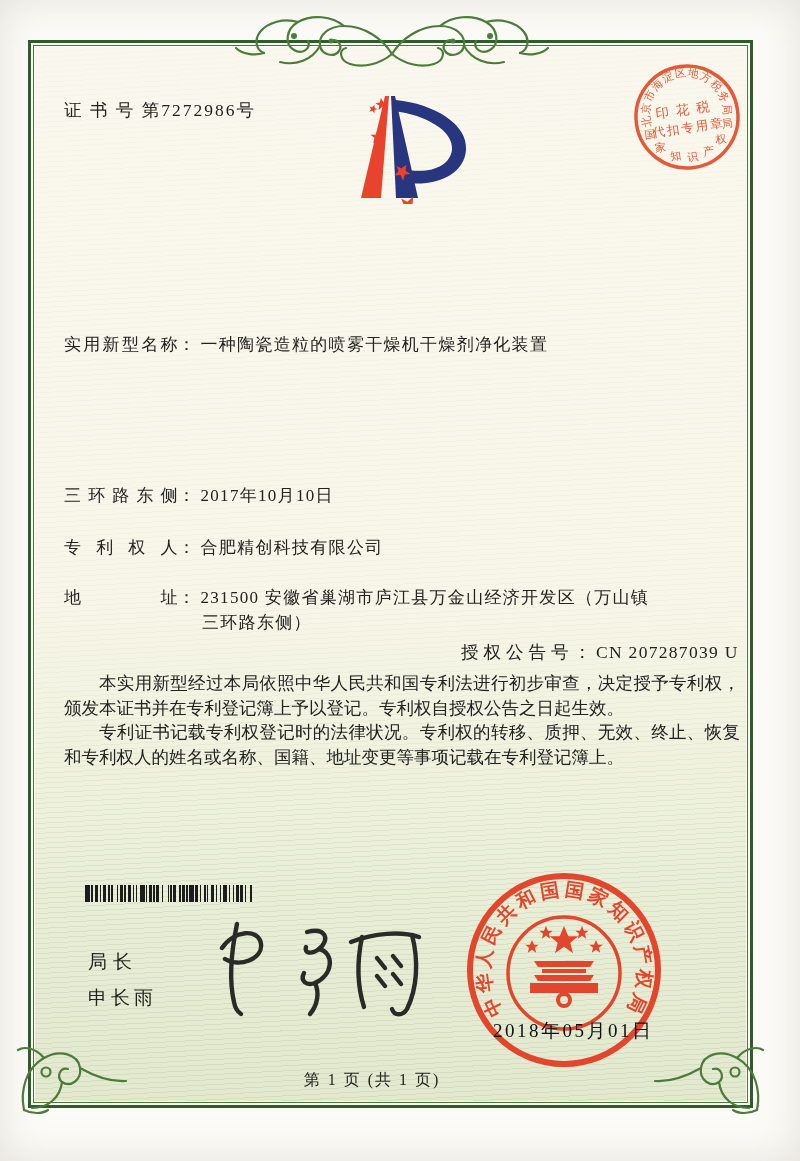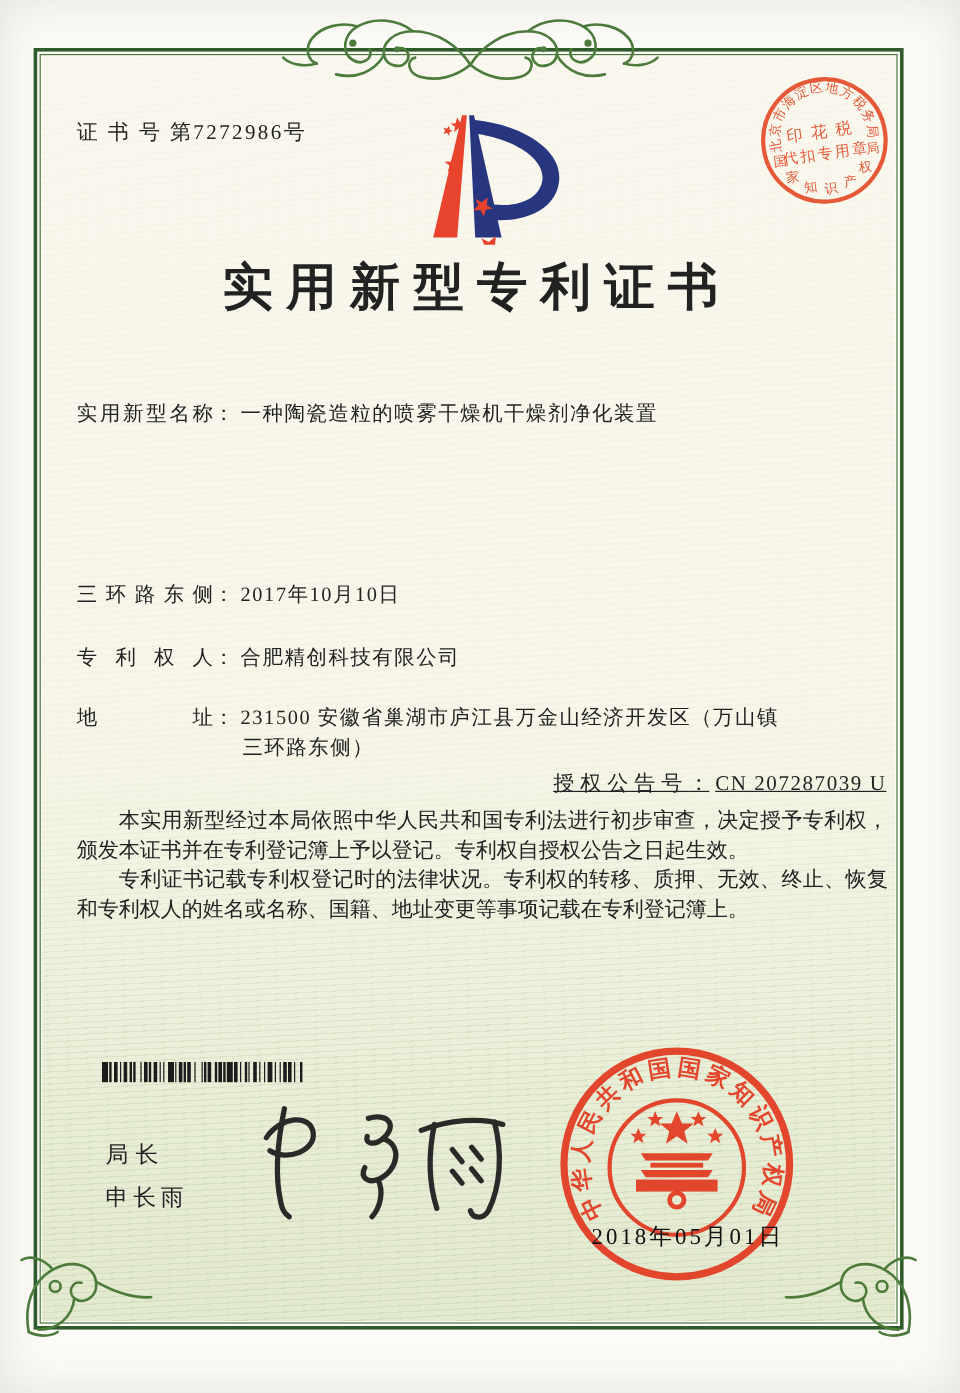--- a/index.html
+++ b/index.html
@@ -27,21 +27,21 @@
          font-size:42px;font-weight:bold;letter-spacing:11px;text-indent:11px;z-index:4;}
   
   #tax-stamp{position:absolute;left:622px;top:52px;width:130px;height:130px;
              transform:rotate(-8deg);opacity:.95;z-index:5;}
   
   .frow{position:absolute;left:64px;font-size:17px;letter-spacing:.5px;z-index:4;white-space:nowrap;}
   .flabel{display:inline-block;width:114px;text-align:justify;text-align-last:justify;vertical-align:top;}
   .fval{margin-left:5px;letter-spacing:1.3px;}
   .r1{top:333px}.r2{top:386px}.r3{top:435px}.r4{top:484px}.r5{top:536px}
   .r6{top:586px}.r6b{top:611px;left:197px}.r7{top:640px}
-  .grant-right{position:absolute;left:461px;top:640px;font-size:17.5px;z-index:4;white-space:nowrap;text-decoration:underline;}
+  .grant-right{position:absolute;left:461px;top:640px;font-size:17.5px;z-index:4;white-space:nowrap;}
   .grant-right .glabel{letter-spacing:5px;}
   
   .paras{position:absolute;left:64px;top:671px;width:676px;font-size:17.5px;
          line-height:24.6px;text-align:justify;z-index:4;}
   .paras p{margin:0;text-indent:2em;}
   
   .barcode{position:absolute;left:85px;top:885px;width:212px;height:17px;display:flex;
            overflow:hidden;z-index:4;}
   .barcode div{height:100%;flex:none;}
   .officer-title{position:absolute;left:88px;top:949px;font-size:19px;letter-spacing:6px;z-index:4;}
@@ -133,21 +133,20 @@
         <text x="26.0" y="80.7" text-anchor="middle" font-size="11" fill="#e4512f">国</text>
         <text x="34.5" y="95.4" text-anchor="middle" font-size="11" fill="#e4512f">家</text>
         <text x="48.3" y="105.5" text-anchor="middle" font-size="11" fill="#e4512f">知</text>
         <text x="65.0" y="109.0" text-anchor="middle" font-size="11" fill="#e4512f">识</text>
         <text x="81.7" y="105.5" text-anchor="middle" font-size="11" fill="#e4512f">产</text>
         <text x="95.5" y="95.4" text-anchor="middle" font-size="11" fill="#e4512f">权</text>
         <text x="104.0" y="80.7" text-anchor="middle" font-size="11" fill="#e4512f">局</text>
       </g>
   </svg>
 
-  <div class="title">实用新型专利证书</div>
 
   <div class="frow r1">
     <span class="flabel">实用新型名称</span><span>：</span><span class="fval">一种陶瓷造粒的喷雾干燥机干燥剂净化装置</span>
   </div>
   <div class="frow r4">
     <span class="flabel">三环路东侧</span><span>：</span><span class="fval">2017年10月10日</span>
   </div>
   <div class="frow r5">
     <span class="flabel">专利权人</span><span>：</span><span class="fval">合肥精创科技有限公司</span>
   </div>
@@ -288,14 +287,15 @@
       <path d="M-30,-12 L30,-12 L26,-6 L-26,-6 Z" stroke="none"></path>
       <rect x="-22" y="-4" width="44" height="4" stroke="none"></rect>
       <path d="M-30,2 L30,2 L26,8 L-26,8 Z" stroke="none"></path>
       <rect x="-34" y="10" width="68" height="10" stroke="none"></rect>
       <circle cy="27" r="6" fill="none" stroke-width="4"></circle>
     </g>
   </svg>
 
   <div class="seal-date">2018年05月01日</div>
 
+  <div class="footer">第 1 页 (共 1 页)</div>
 
 </div>
 
 </body></html>

